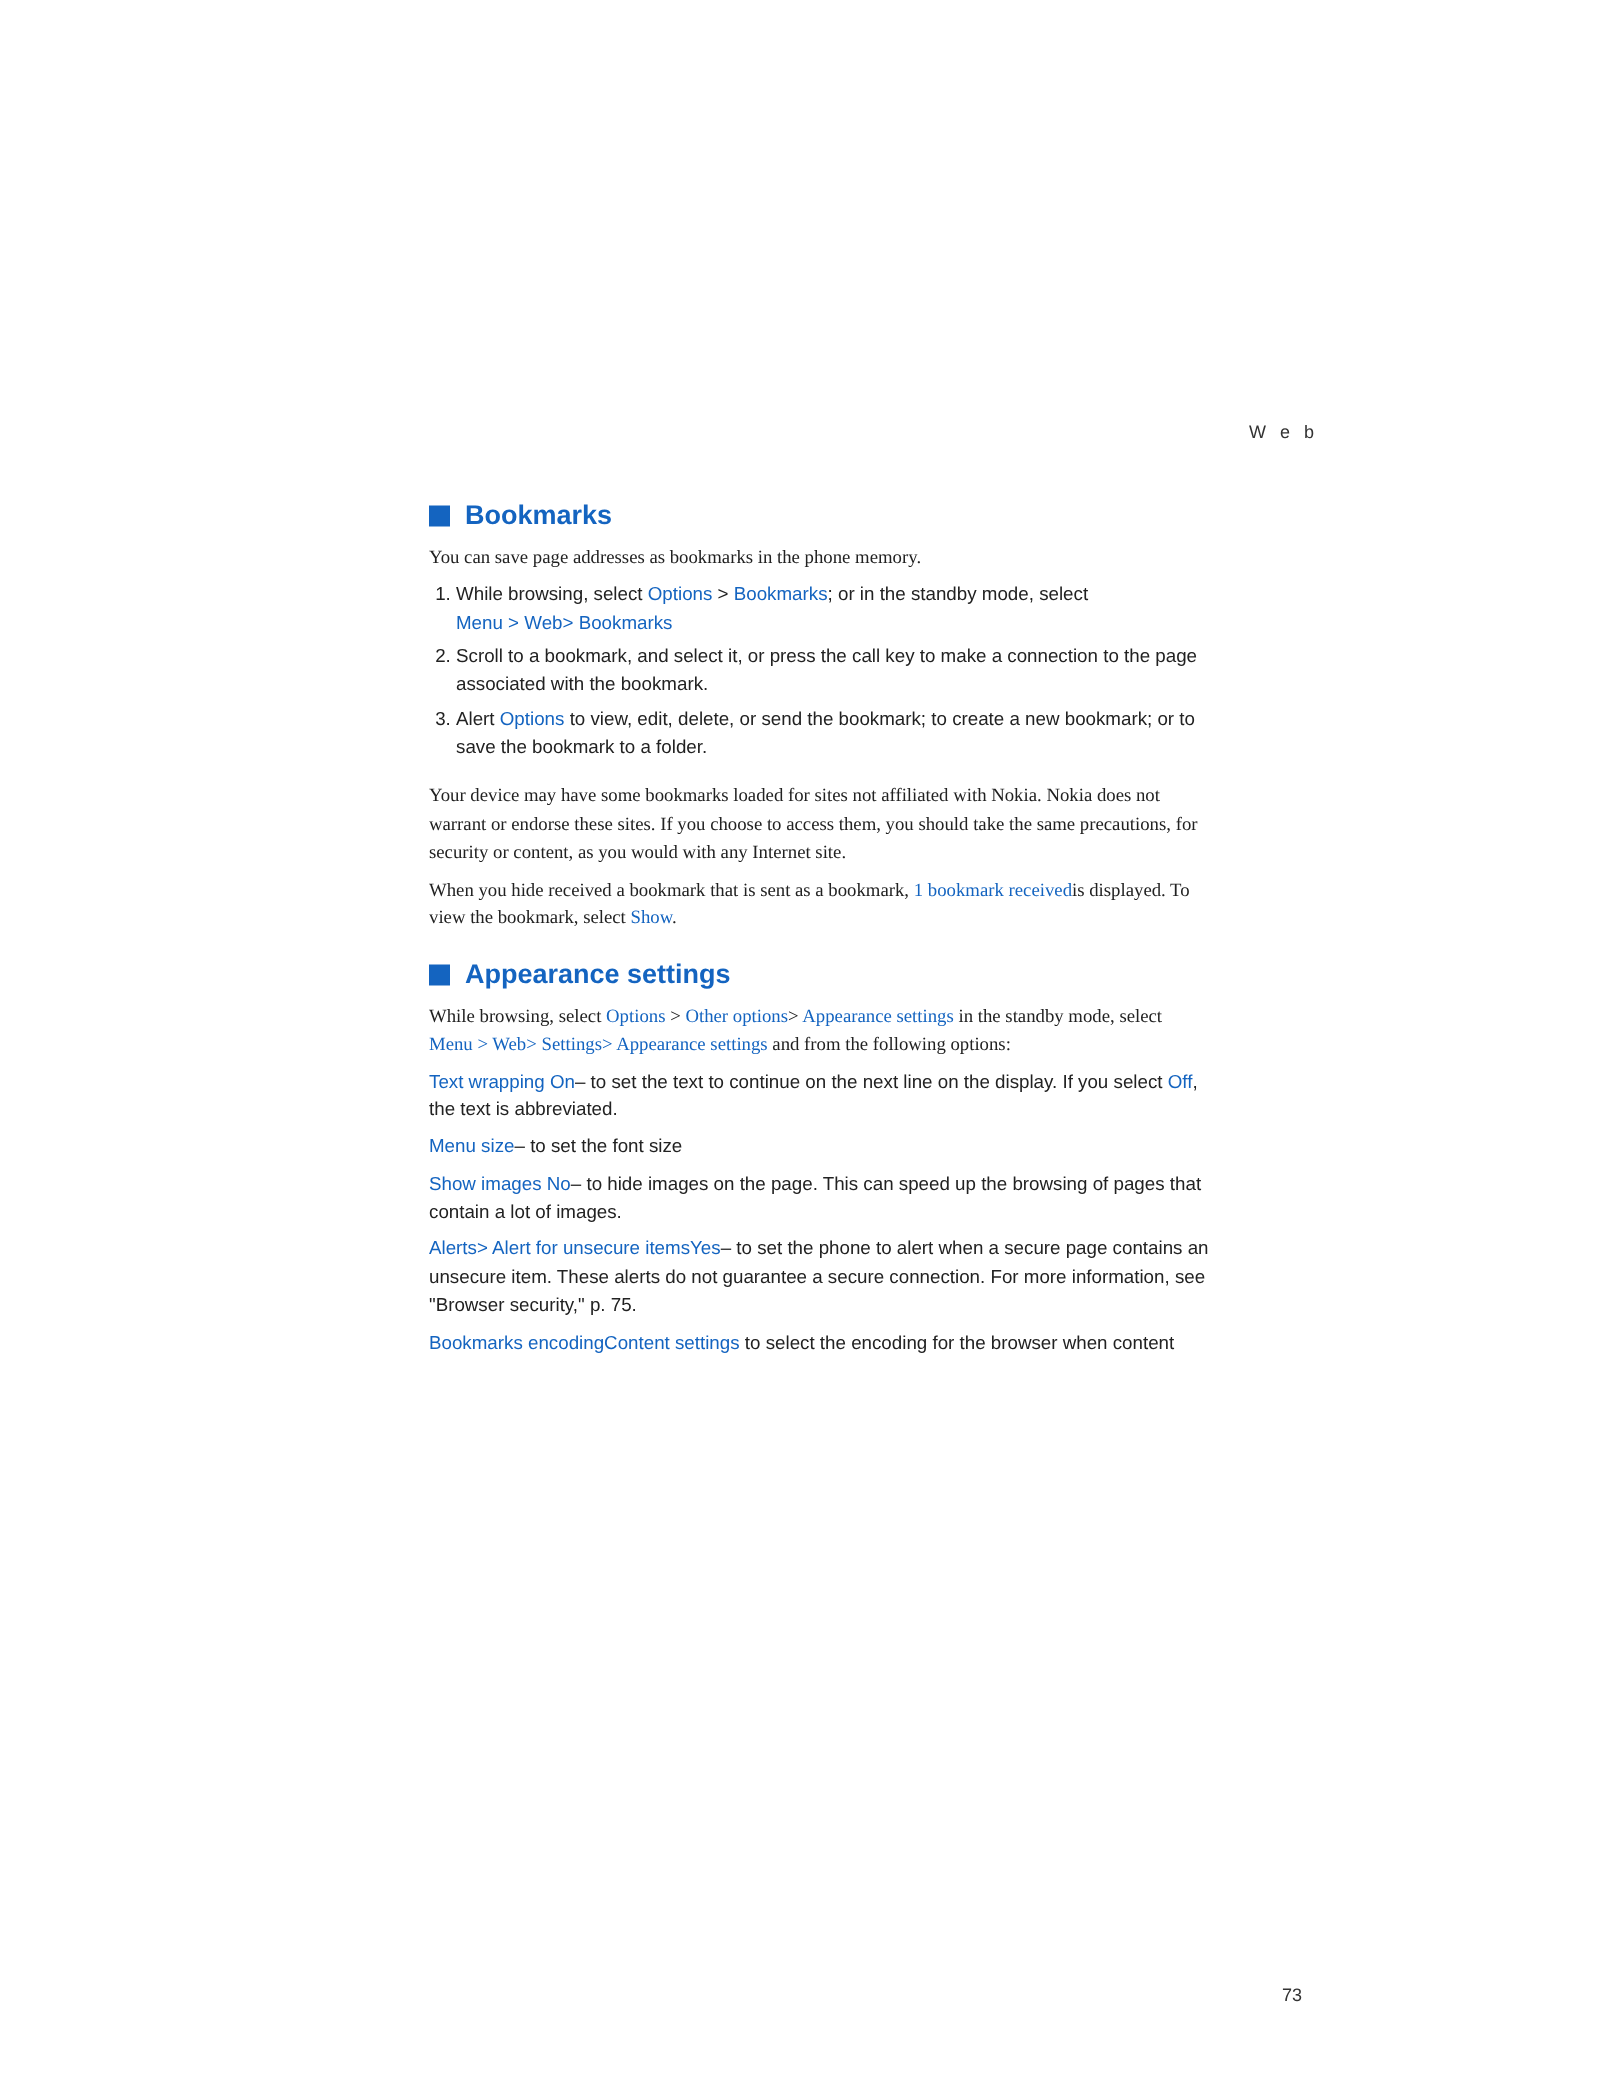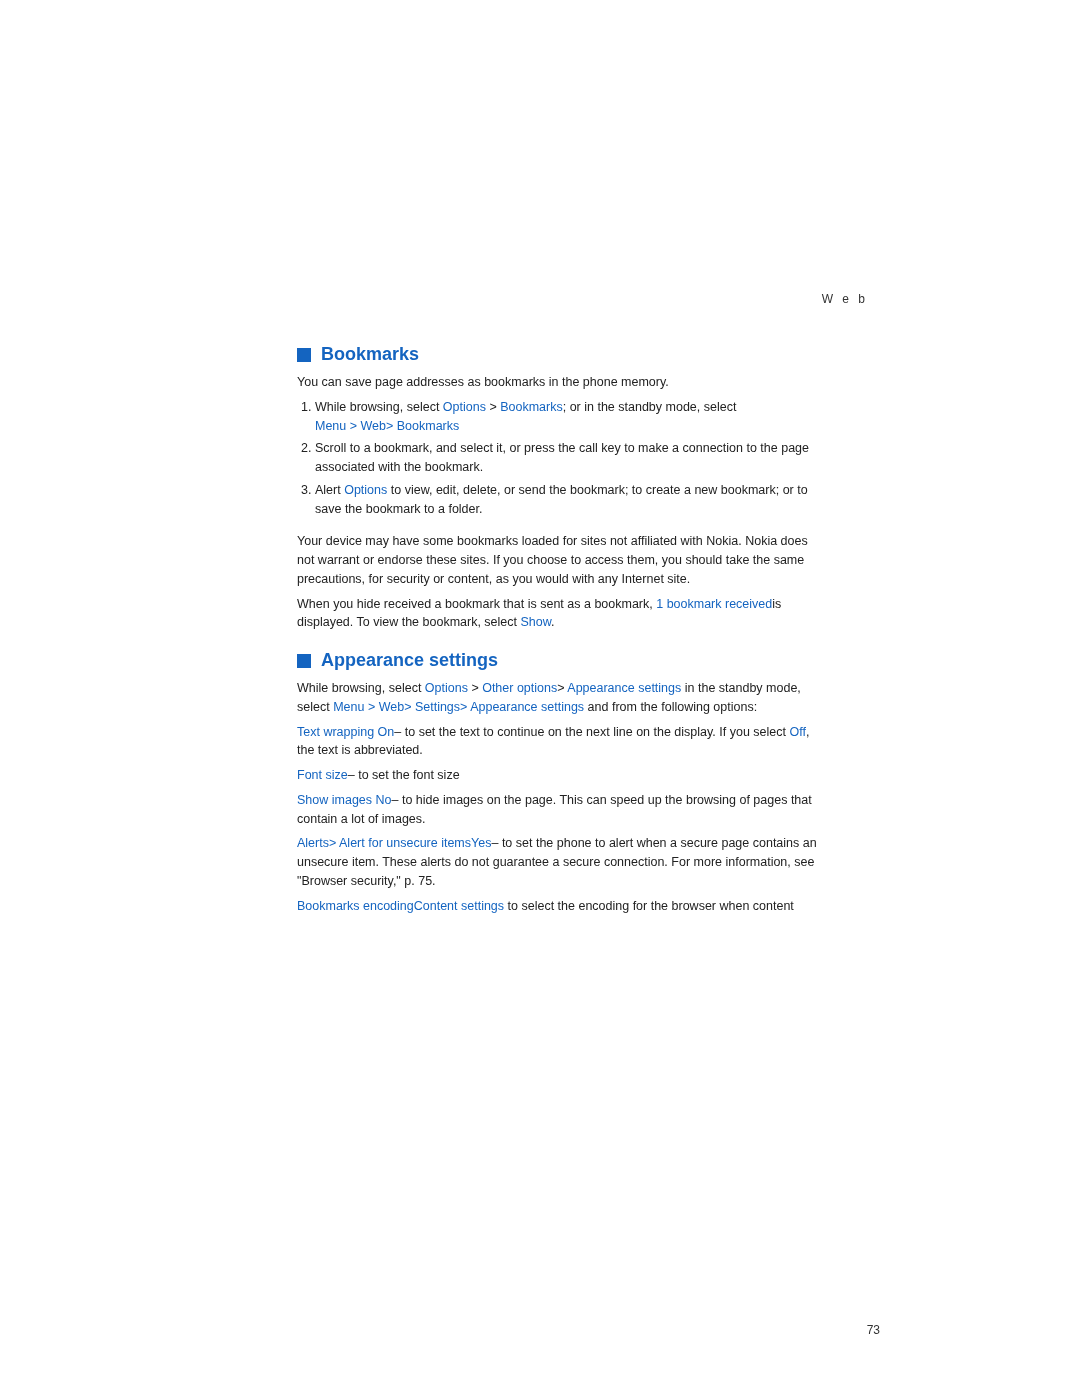--- a/index.html
+++ b/index.html
@@ -16,21 +16,21 @@
       width: 1080px;
       min-height: 1397px;
       position: relative;
     }
 
     .page-container {
       width: 1080px;
       min-height: 1397px;
       background: #ffffff;
       position: relative;
-      padding: 12px;
+      padding: 1px;
     }
 
     .page-header {
       text-align: right;
       padding: 280px 200px 10px 0;
       font-size: 12px;
       letter-spacing: 3px;
       color: #333;
     }
 
@@ -70,20 +70,21 @@
       color: #222;
       margin-top: 20px;
       margin-bottom: 6px;
     }
 
     .body-text {
       font-size: 12.5px;
       color: #222;
       line-height: 1.5;
       margin-bottom: 6px;
+      font-family: Liberation Serif, serif;
     }
 
     .ordered-list {
       margin-left: 18px;
       margin-bottom: 14px;
     }
 
     .ordered-list li {
       font-size: 12.5px;
       color: #222;
@@ -98,21 +99,21 @@
     .option-line {
       font-size: 12.5px;
       line-height: 1.5;
       margin-bottom: 6px;
       color: #222;
     }
 
     .page-number {
       position: absolute;
       bottom: 60px;
-      right: 200px;
+      right: 212px;
       font-size: 12px;
       color: #333;
     }
   </style>
 </head>
 <body>
 
 <div class="page-container">
 
   <div class="page-header">
@@ -155,21 +156,21 @@
 
     <p class="body-text">
       <span>While browsing, select </span><span class="link-blue">Options</span><span> &gt; </span><span class="link-blue">Other options</span><span>&gt; </span><span class="link-blue">Appearance settings</span><span> in the standby mode, select </span><span class="link-blue">Menu &gt; Web&gt; Settings&gt; Appearance settings</span><span> and from the following options:</span>
     </p>
 
     <p class="option-line">
       <span class="link-blue">Text wrapping</span><span> </span><span class="link-blue">On</span><span>– </span><span> to set the text to continue on the next line on the display. If you select </span><span class="link-blue">Off</span><span>, the text is abbreviated.</span>
     </p>
 
     <p class="option-line">
-      <span class="link-blue">Font size</span><span>– </span><span> to set the font size</span>
+      <span class="link-blue">Menu size</span><span>– </span><span> to set the font size</span>
     </p>
 
     <p class="option-line">
       <span class="link-blue">Show images</span><span> </span><span class="link-blue">No</span><span>– </span><span> to hide images on the page. This can speed up the browsing of pages that contain a lot of images.</span>
     </p>
 
 
     <p class="option-line">
       <span class="link-blue">Alerts&gt; Alert for unsecure items</span><span class="link-blue">Yes</span><span>– </span><span> to set the phone to alert when a secure page contains an unsecure item. These alerts do not guarantee a secure connection. For more information, see "Browser security," p. 75.</span>
     </p>

